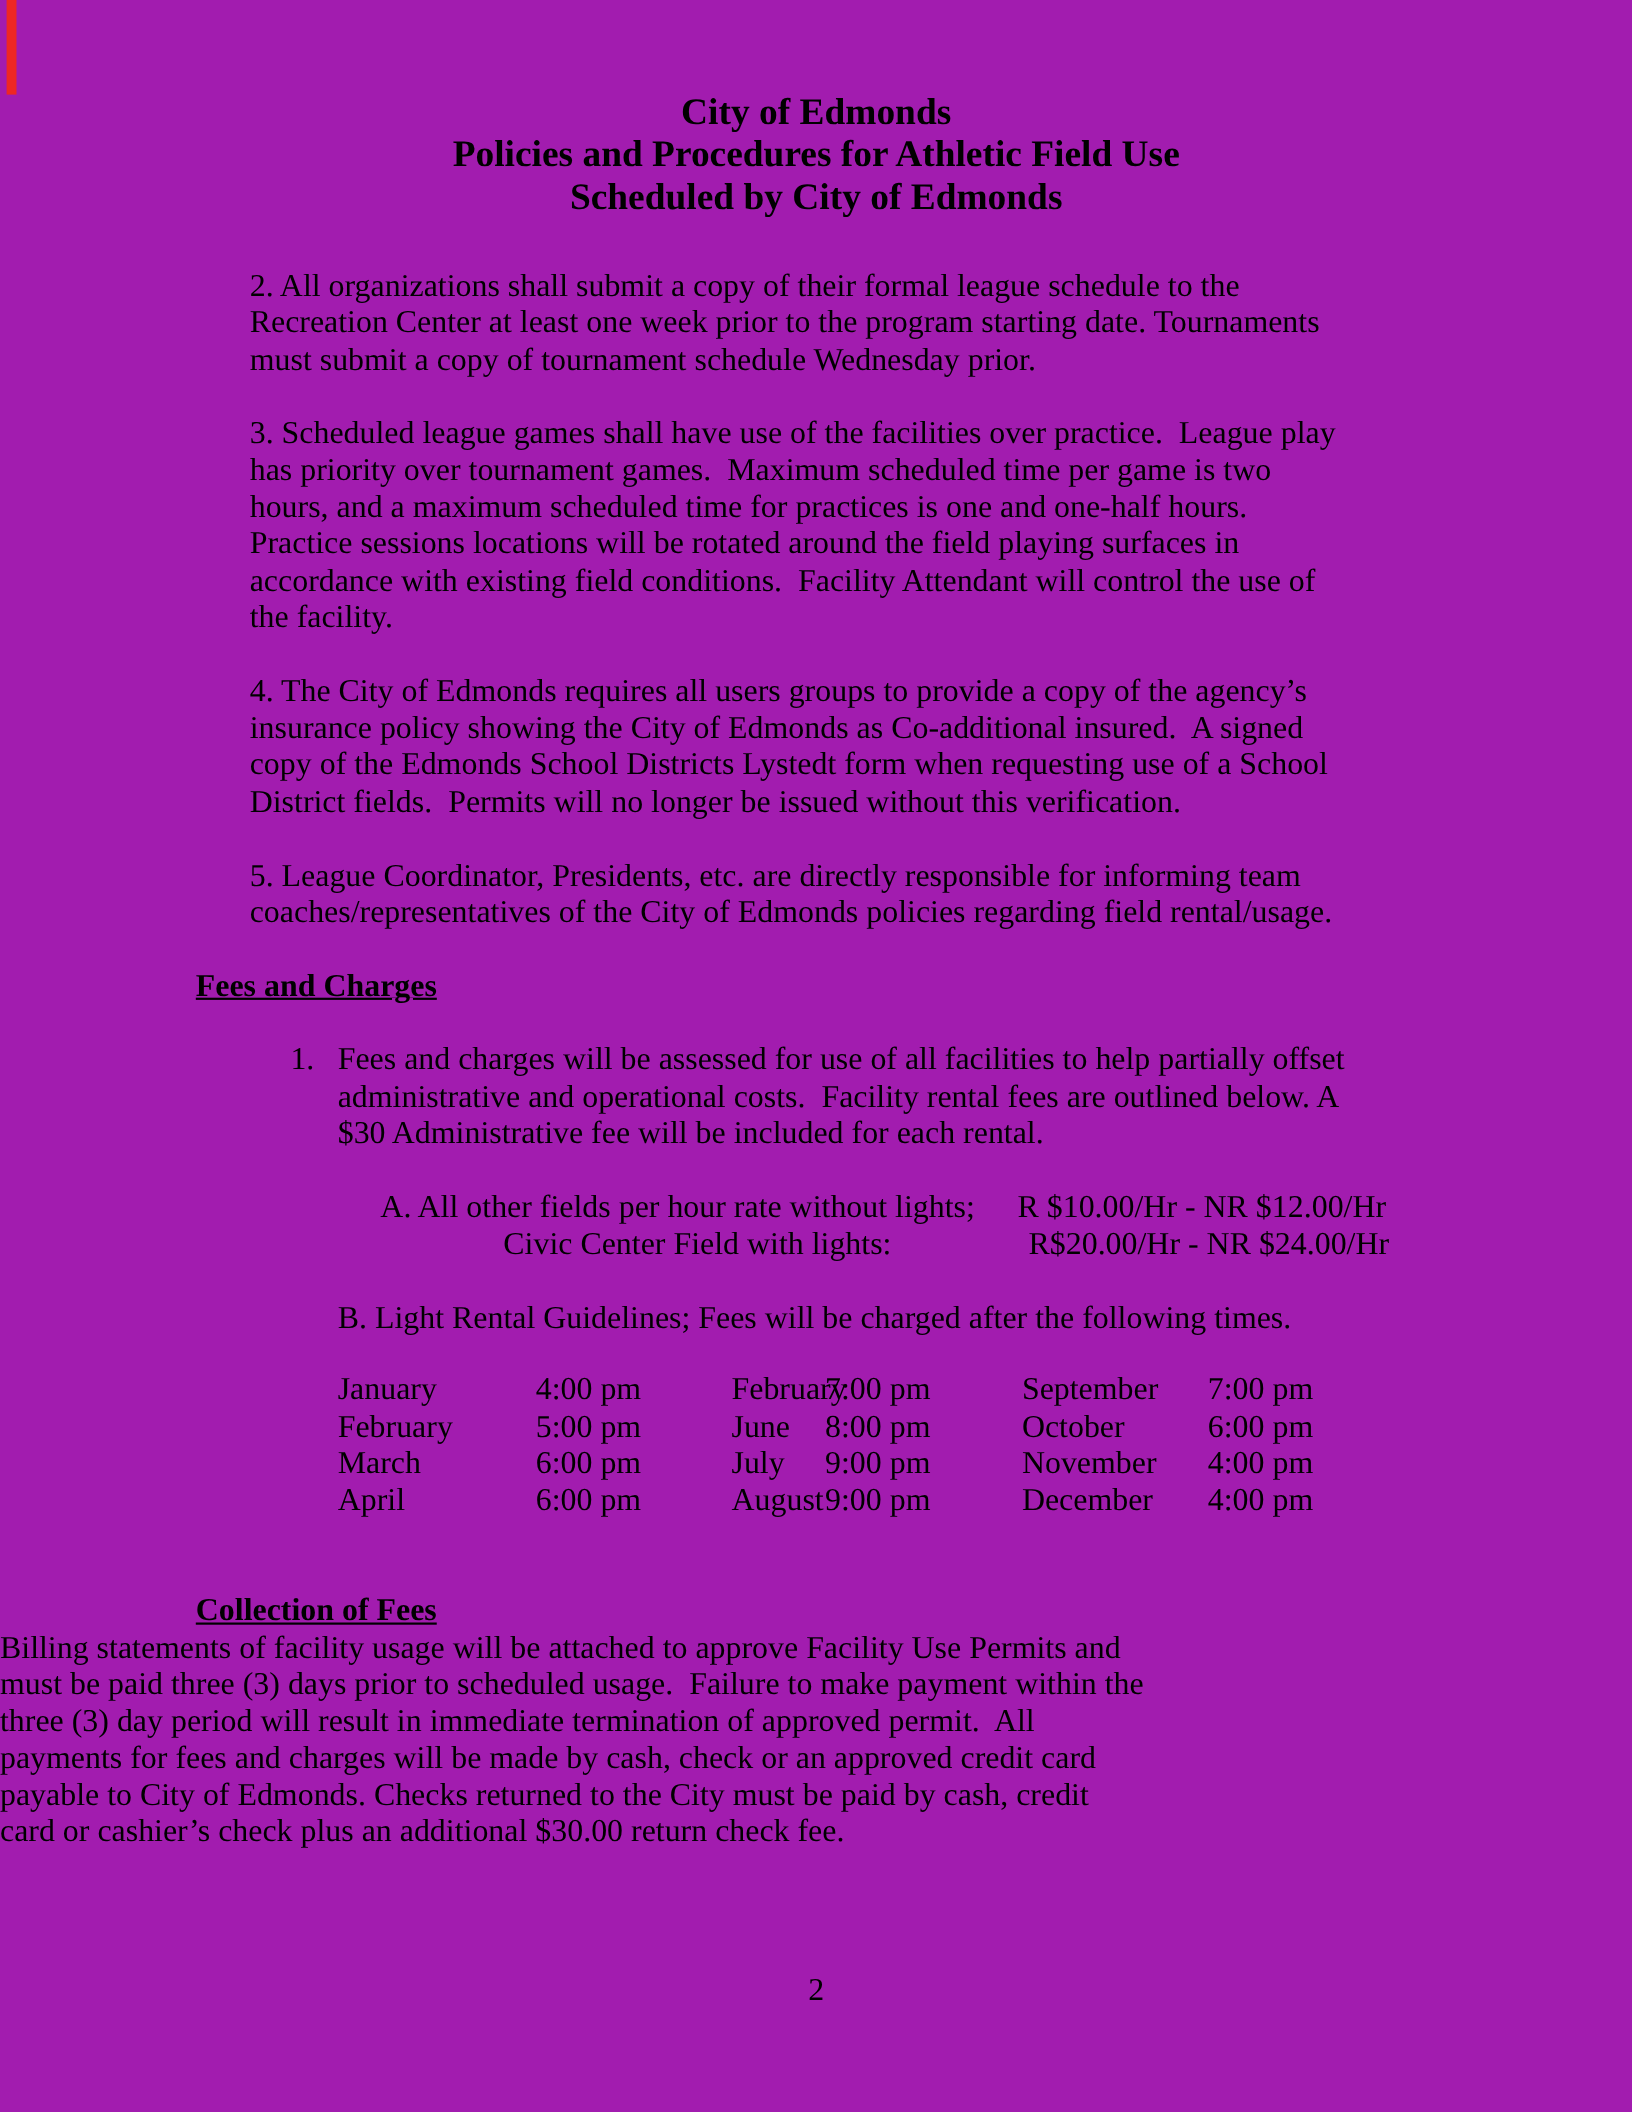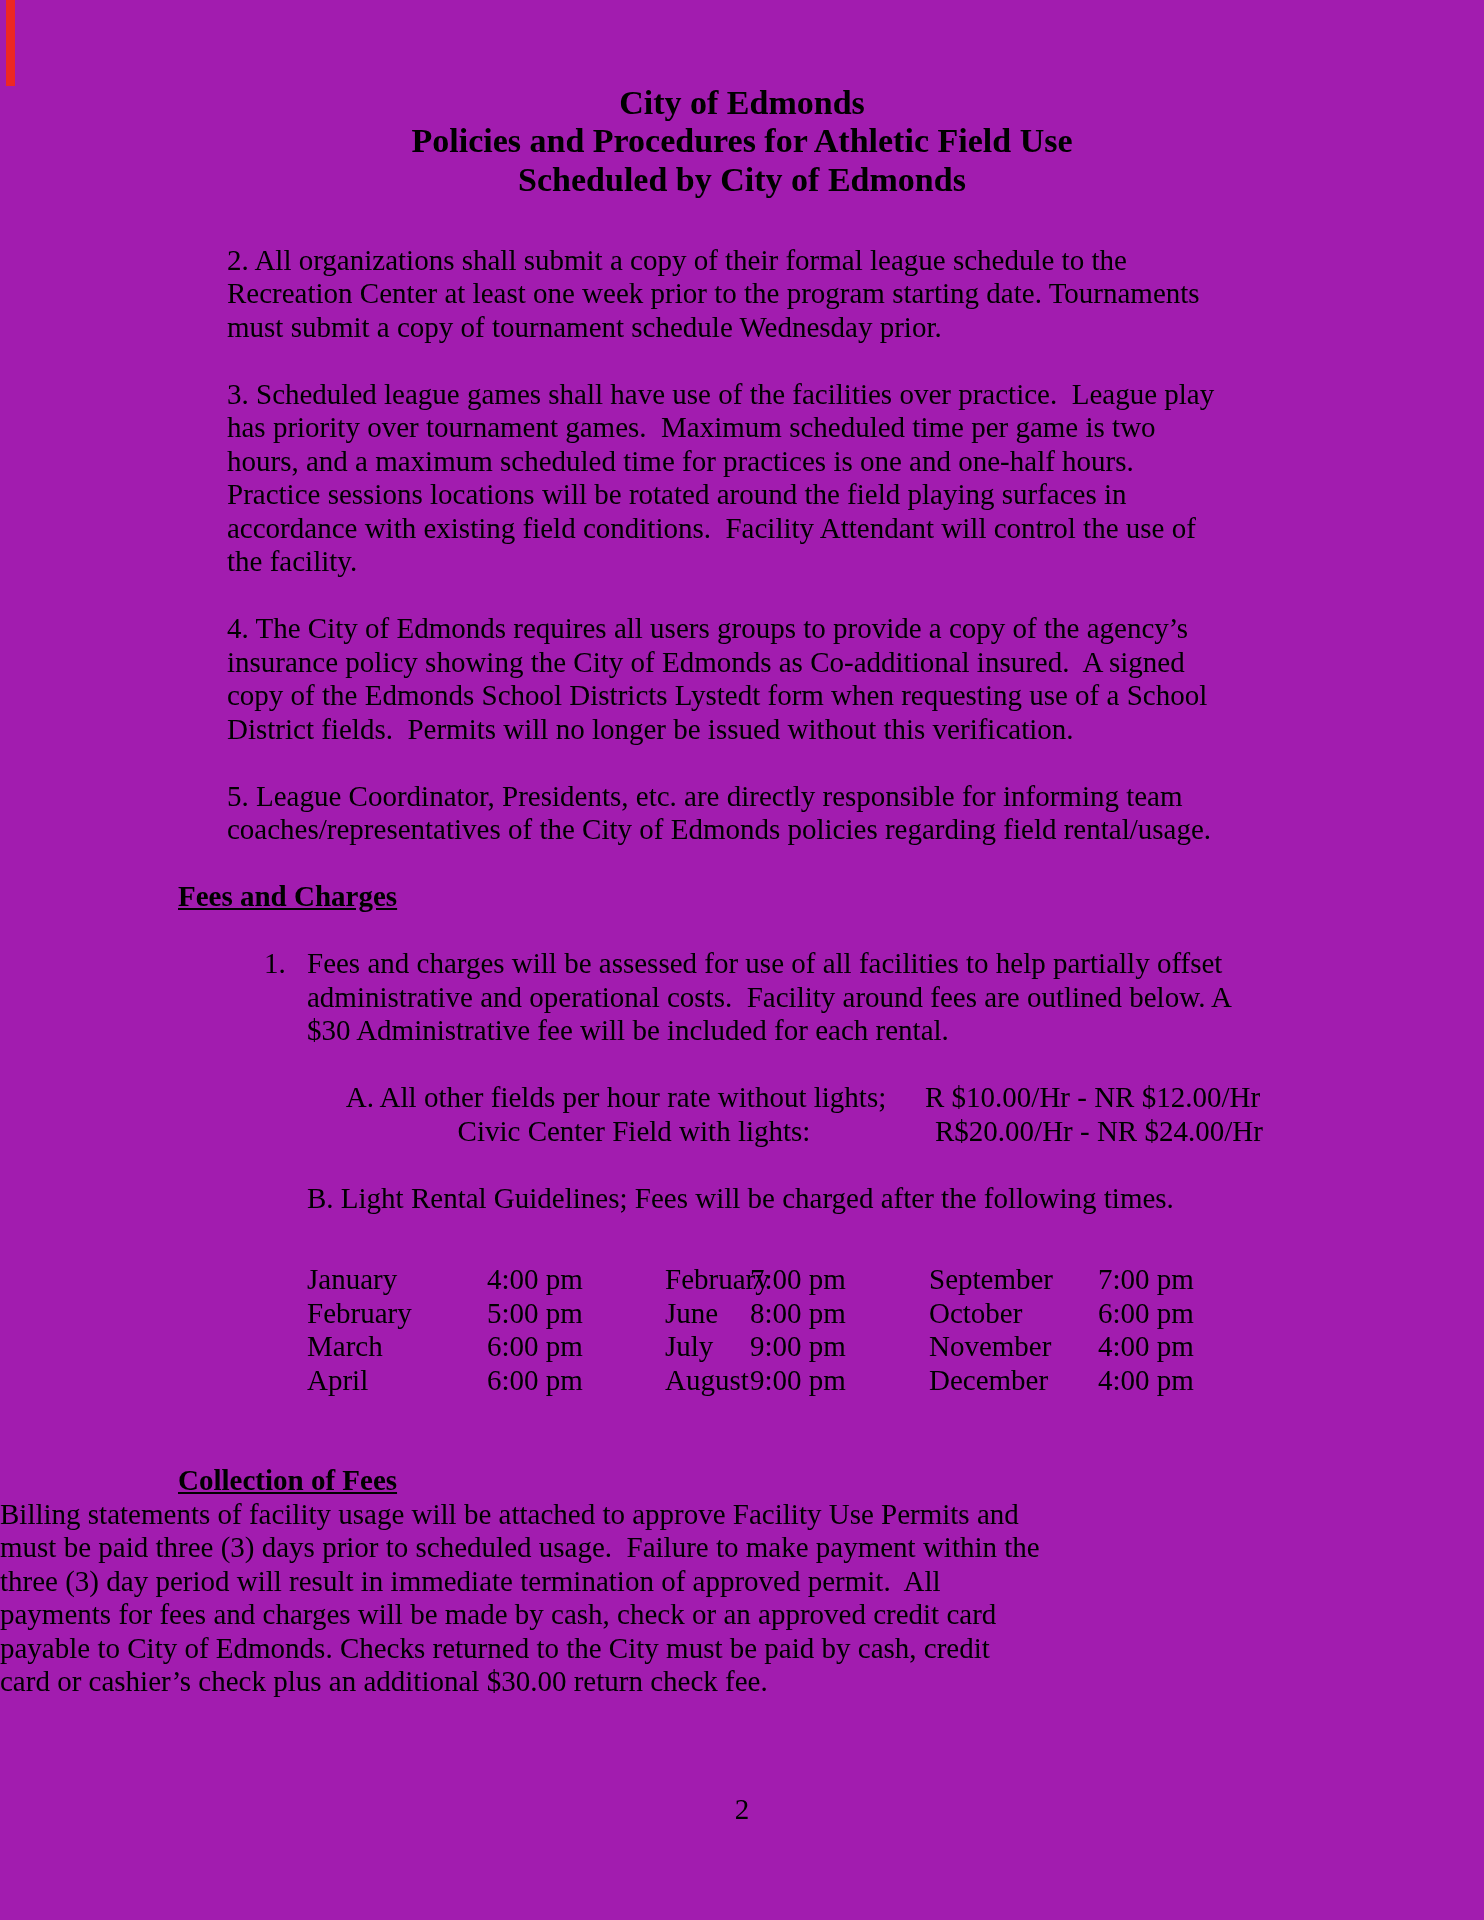--- a/index.html
+++ b/index.html
@@ -40,21 +40,21 @@
   .list-item { margin-top:33.5px; padding-left:264px; display:flex; }
   .list-num { flex:0 0 43px; width:43px; }
   .rates { margin-top:33.5px; padding-left:307px;text-align:center; }
   .rate-row { display:flex; }
   .rate-label { flex:0 0 618px; width:618px; white-space:pre; }
   .rate-row.second .rate-label { padding-left:36px; }
   .rate-value { white-space:pre; }
   .rate-row.second .rate-value { padding-left:10px; }
   .b-line { margin-top:33.5px; padding-left:307px; white-space:pre; }
   .schedule {
-    margin-top:48px;
+    margin-top:32px;
     margin-left:307px;
     display:grid;
     grid-template-columns:180px 178px 85px 179px 169px 1fr;
   }
   .schedule .cell { white-space:pre; }
   .collection-para { }
   .page-number {
     position:absolute;
     top:1793px; left:0;
     width:100%;
@@ -102,21 +102,21 @@
   </div>
 
   <div class="section-heading">
     <span class="hd-text">Fees and Charges</span>
   </div>
 
   <div class="list-item">
     <span class="list-num">1.</span>
     <div class="list-lines">
       <div class="line">Fees and charges will be assessed for use of all facilities to help partially offset</div>
-      <div class="line">administrative and operational costs.  Facility around fees are outlined below. A</div>
+      <div class="line">administrative and operational costs.  Facility rental fees are outlined below. A</div>
       <div class="line">$30 Administrative fee will be included for each rental.</div>
     </div>
   </div>
 
   <div class="rates">
     <div class="rate-row">
       <div class="rate-label">A. All other fields per hour rate without lights;</div>
       <div class="rate-value">R $10.00/Hr - NR $12.00/Hr</div>
     </div>
     <div class="rate-row second">

